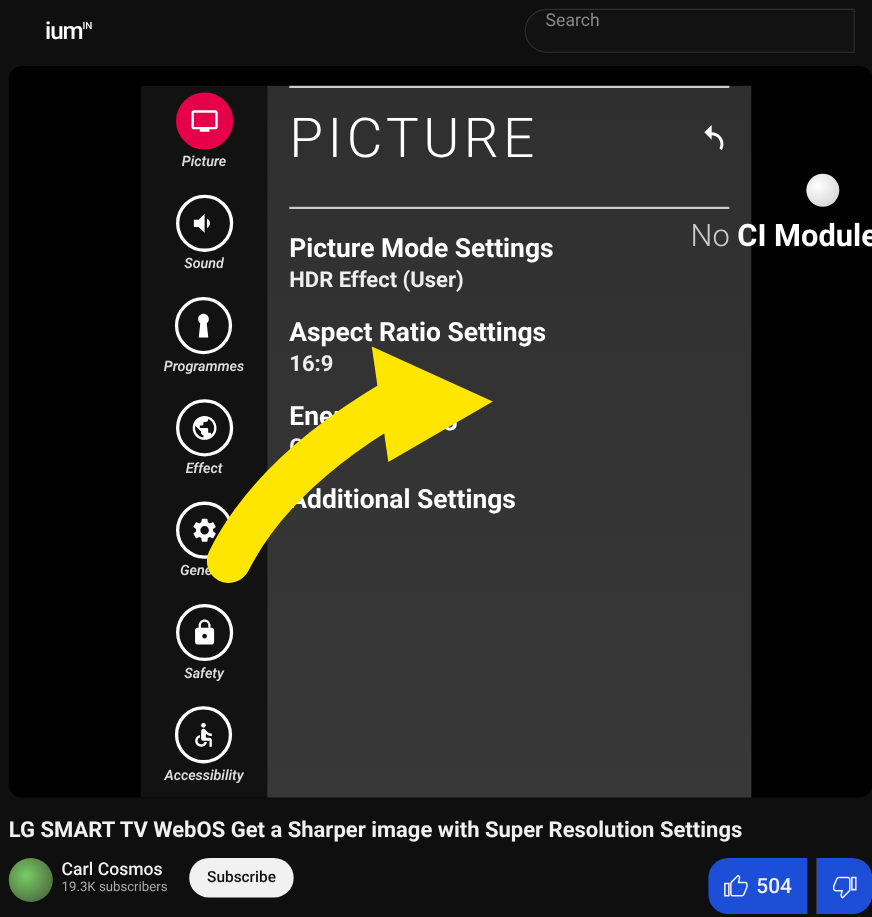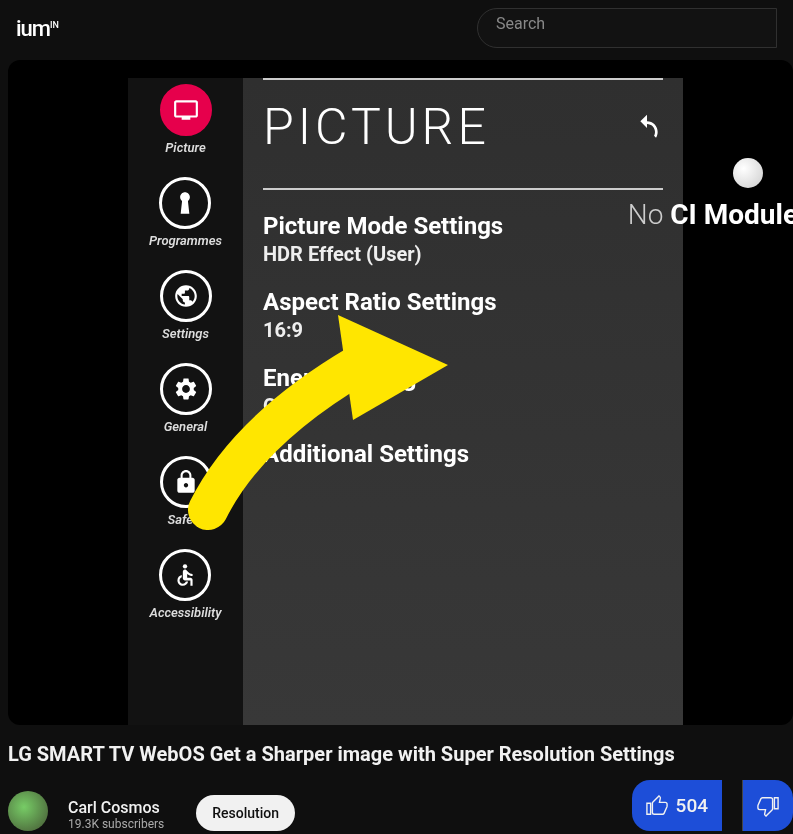--- a/index.html
+++ b/index.html
@@ -1,22 +1,22 @@
 <!DOCTYPE html>
 <html><head>
 <meta charset="utf-8">
 <style>
   * { margin:0; padding:0; box-sizing:border-box; font-family:Roboto,Arial,sans-serif; }
   body { background:#0f0f0f; color:#f1f1f1; width:793px; height:834px; overflow:hidden; position:relative; }
 
   
-  .topbar { height:56px; display:flex; align-items:center; padding:0 16px; gap:16px; }
+  .topbar { height:56px; display:flex; align-items:center; padding:0 16px; gap:16px;margin-left:25px; }
   .logo-frag { color:#fff; font-weight:500; font-size:22px; letter-spacing:-1px; position:relative; }
   .logo-frag sup { font-size:9px; vertical-align:super; letter-spacing:0; }
-  .searchbox { margin-left:auto; flex:0 0 300px; height:40px; background:#121212; border:1px solid #303030; border-radius:40px 0 0 40px; padding:14px 18px; display:flex; align-items:flex-end; color:#888; font-size:16px; }
+  .searchbox { margin-left:auto; flex:0 0 300px; height:40px; background:#121212; border:1px solid #303030; border-radius:40px 0 0 40px; padding:0 18px; display:flex; align-items:flex-start; color:#888; font-size:16px; }
 
   
   .player { position:absolute; top:60px; left:8px; right:0; height:665px; background:#000; border-radius:12px; overflow:hidden; }
 
   
   .osd-wrap { position:absolute; top:18px; left:120px; width:555px; height:790px; }
   .osd-sidebar { position:absolute; left:0; top:0; width:115px; height:100%; background:#121212; padding-top:6px; display:flex; flex-direction:column; align-items:center; gap:0; }
   .osd-item { display:flex; flex-direction:column; align-items:center; margin-bottom:22px; }
   .osd-icon { width:52px; height:52px; border-radius:50%; border:3px solid #fff; display:flex; align-items:center; justify-content:center; }
   .osd-icon.active { background:#e6004c; border-color:#e6004c; }
@@ -33,21 +33,21 @@
   .osd-setting .st-value { color:#eee; font-size:20px; font-weight:700; margin-top:2px; }
 
   .arrow-overlay { position:absolute; left:180px; top:250px; width:280px; height:220px; pointer-events:none; }
   .side-text { position:absolute; right:-115px; top:120px; font-size:28px; color:#ccc; font-weight:300; white-space:nowrap; }
   .side-text .ci { color:#fff; font-weight:700; }
   .cursor-dot { position:absolute; right:-80px; top:80px; width:30px; height:30px; border-radius:50%; background:radial-gradient(circle at 35% 35%, #fff, #ccc); }
 
   
   .below { position:absolute; top:740px; left:8px; right:0; }
   .vid-title { font-size:20px; font-weight:700; color:#f1f1f1; line-height:1.4; }
-  .meta-row { display:flex; align-items:flex-end; margin-top:12px; gap:20px; }
+  .meta-row { display:flex; align-items:flex-start; margin-top:12px; gap:8px; }
   .avatar { width:40px; height:40px; border-radius:50%; background:radial-gradient(circle at 40% 40%, #7c6, #453); flex:none; }
   .channel-name { font-size:16px; font-weight:500; color:#f1f1f1; }
   .subs { font-size:12px; color:#aaa; }
   .sub-btn { background:#f1f1f1; color:#0f0f0f; border:none; border-radius:18px; height:36px; padding:0 16px; font-size:14px; font-weight:500; cursor:pointer; margin-left:12px; }
   .spacer { flex:1; }
   .pill { background:#1d4ed8; height:51px; border-radius:18px 0 0 18px; display:flex; align-items:center; padding:0 14px; gap:8px; color:#f1f1f1; font-size:19px; font-weight:500; }
   .pill svg { width:22px; height:22px; fill:#f1f1f1; }
   .pill.right { border-radius:0 18px 18px 0; border-left:1px solid #444; }
 </style>
 </head>
@@ -71,32 +71,40 @@
         <div class="osd-icon active">
           <svg viewBox="0 0 24 24">
               <path d="M21 3H3c-1.1 0-2 .9-2 2v12c0 1.1.9 2 2 2h5v2h8v-2h5c1.1 0 2-.9 2-2V5c0-1.1-.9-2-2-2zm0 14H3V5h18v12z"></path>
             </svg>
         </div>
         <span class="osd-item-label">Picture</span>
       </div>
       <div class="osd-item">
         <div class="osd-icon">
           <svg viewBox="0 0 24 24">
+              <path d="M3 9v6h4l5 5V4L7 9H3zm13.5 3c0-1.77-1.02-3.29-2.5-4.03v8.05c1.48-.73 2.5-2.25 2.5-4.02z"></path>
+            </svg>
+        </div>
+        <span class="osd-item-label">Sound</span>
+      </div>
+      <div class="osd-item">
+        <div class="osd-icon">
+          <svg viewBox="0 0 24 24">
               <path d="M12 2C9.5 2 7.5 4 7.5 6.5c0 1.5.7 2.8 1.8 3.6L8 22h8l-1.3-11.9c1.1-.8 1.8-2.1 1.8-3.6C16.5 4 14.5 2 12 2z"></path>
             </svg>
         </div>
         <span class="osd-item-label">Programmes</span>
       </div>
       <div class="osd-item">
         <div class="osd-icon">
           <svg viewBox="0 0 24 24">
               <path d="M12 2C6.48 2 2 6.48 2 12s4.48 10 10 10 10-4.48 10-10S17.52 2 12 2zm-1 17.93c-3.95-.49-7-3.85-7-7.93 0-.62.08-1.21.21-1.79L9 15v1c0 1.1.9 2 2 2v1.93zm6.9-2.54c-.26-.81-1-1.39-1.9-1.39h-1v-3c0-.55-.45-1-1-1H8v-2h2c.55 0 1-.45 1-1V7h2c1.1 0 2-.9 2-2v-.41c2.93 1.19 5 4.06 5 7.41 0 2.08-.8 3.97-2.1 5.39z"></path>
             </svg>
         </div>
-        <span class="osd-item-label">Settings</span>
+        <span class="osd-item-label">Effect</span>
       </div>
       <div class="osd-item">
         <div class="osd-icon">
           <svg viewBox="0 0 24 24">
               <path d="M19.14 12.94c.04-.3.06-.61.06-.94 0-.32-.02-.64-.07-.94l2.03-1.58c.18-.14.23-.41.12-.61l-1.92-3.32c-.12-.22-.37-.29-.59-.22l-2.39.96c-.5-.38-1.03-.7-1.62-.94l-.36-2.54c-.04-.24-.24-.41-.48-.41h-3.84c-.24 0-.43.17-.47.41l-.36 2.54c-.59.24-1.13.57-1.62.94l-2.39-.96c-.22-.08-.47 0-.59.22L2.74 8.87c-.12.21-.08.47.12.61l2.03 1.58c-.05.3-.09.63-.09.94s.02.64.07.94l-2.03 1.58c-.18.14-.23.41-.12.61l1.92 3.32c.12.22.37.29.59.22l2.39-.96c.5.38 1.03.7 1.62.94l.36 2.54c.05.24.24.41.48.41h3.84c.24 0 .44-.17.47-.41l.36-2.54c.59-.24 1.13-.56 1.62-.94l2.39.96c.22.08.47 0 .59-.22l1.92-3.32c.12-.22.07-.47-.12-.61l-2.01-1.58zM12 15.6c-1.98 0-3.6-1.62-3.6-3.6s1.62-3.6 3.6-3.6 3.6 1.62 3.6 3.6-1.62 3.6-3.6 3.6z"></path>
             </svg>
         </div>
         <span class="osd-item-label">General</span>
       </div>
       <div class="osd-item">
@@ -161,21 +169,21 @@
 </div>
 
 <div class="below">
   <div class="vid-title">LG SMART TV WebOS Get a Sharper image with Super Resolution Settings</div>
   <div class="meta-row">
     <div class="avatar"></div>
     <div>
       <div class="channel-name">Carl Cosmos</div>
       <div class="subs">19.3K subscribers</div>
     </div>
-    <button class="sub-btn">Resolution</button>
+    <button class="sub-btn">Subscribe</button>
     <div class="spacer"></div>
     <div class="pill">
       <svg viewBox="0 0 24 24">
           <path d="M1 21h4V9H1v12zm22-11c0-1.1-.9-2-2-2h-6.31l.95-4.57.03-.32c0-.41-.17-.79-.44-1.06L14.17 1 7.59 7.59C7.22 7.95 7 8.45 7 9v10c0 1.1.9 2 2 2h9c.83 0 1.54-.5 1.84-1.22l3.02-7.05c.09-.23.14-.47.14-.73v-2z" fill="none" stroke="#f1f1f1" stroke-width="1.5"></path>
         </svg>
       <span>504</span>
     </div>
     <div class="pill right">
       <svg viewBox="0 0 24 24">
           <path d="M15 3H6c-.83 0-1.54.5-1.84 1.22l-3.02 7.05c-.09.23-.14.47-.14.73v2c0 1.1.9 2 2 2h6.31l-.95 4.57-.03.32c0 .41.17.79.44 1.06L9.83 23l6.59-6.59c.36-.36.58-.86.58-1.41V5c0-1.1-.9-2-2-2zm4 0v12h4V3h-4z" fill="none" stroke="#f1f1f1" stroke-width="1.5"></path>

